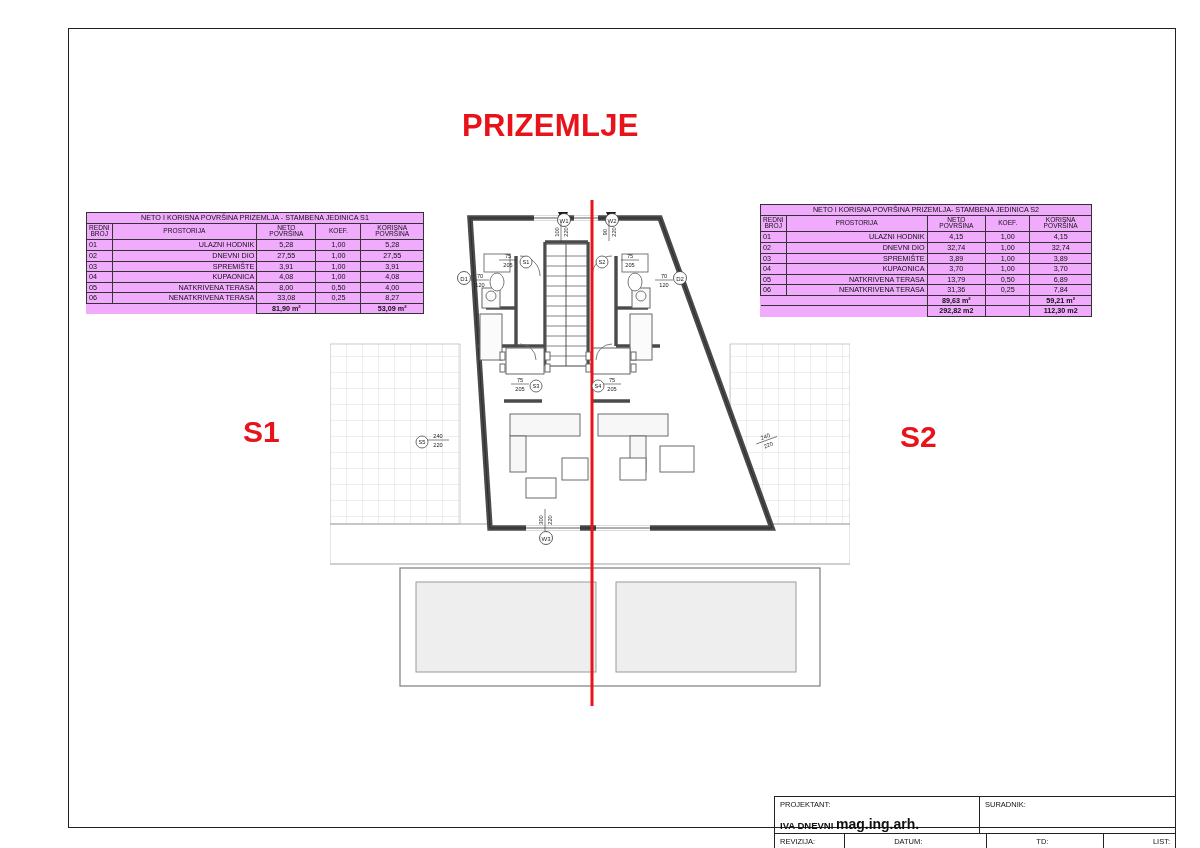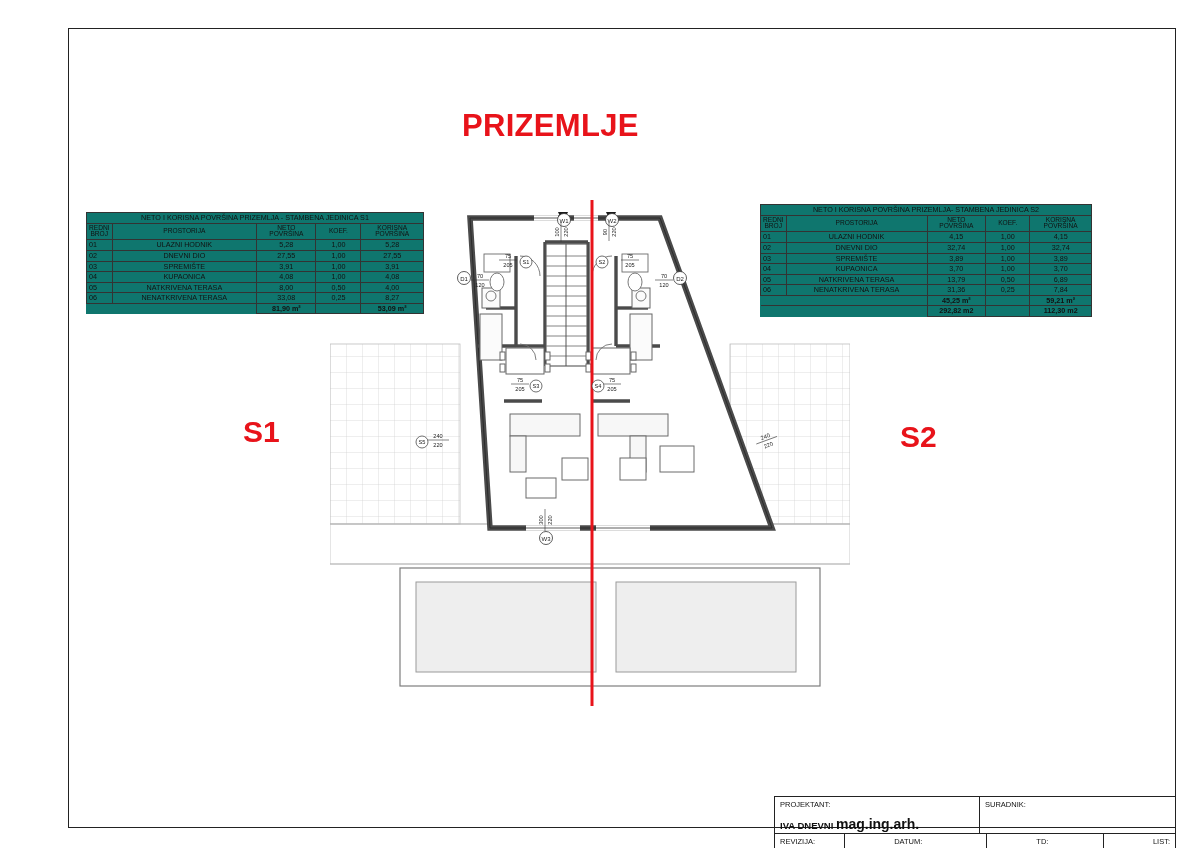--- a/index.html
+++ b/index.html
@@ -38,42 +38,42 @@
     font-size:30px;
   }
   #unit-s1{left:243px;top:415px;}
   #unit-s2{left:900px;top:420px;}
 
   
   table.area{
     border-collapse:collapse;
     font-size:7.2px;
     line-height:1.05;
-    background:#0f766e;
+    background:#f0abfc;
   }
   table.area td,table.area th{
     border:0.7px solid #333;
     padding:1px 2px;
     font-weight:normal;
     white-space:nowrap;
   }
   table.area .cap{
     text-align:center;
     font-size:7.2px;
     border-bottom:0.7px solid #333;
   }
   table.area .hdr td{
     text-align:center;
     font-size:6.6px;
     line-height:1.05;
     vertical-align:middle;
   }
   table.area td.num{text-align:center;}
   table.area td.idx{text-align:left;width:16px;}
-  table.area td.room{text-align:center;}
+  table.area td.room{text-align:right;}
   table.area tr.total td{font-weight:bold;text-align:center;}
   table.area tr.total td.blank{border-left:none;border-bottom:none;}
 
   #table-s1{position:absolute;left:86px;top:212px;width:338px;}
   #table-s2{position:absolute;left:760px;top:204px;width:332px;}
   #table-s1 td.room{width:150px;}
   #table-s2 td.room{width:148px;}
   #table-s1 td.c-neto,#table-s2 td.c-neto{width:58px;}
   #table-s1 td.c-koef,#table-s2 td.c-koef{width:44px;}
   #table-s1 td.c-kor,#table-s2 td.c-kor{width:62px;}
@@ -229,21 +229,21 @@
   </tr>
   <tr>
     <td class="idx">06</td>
     <td class="room">NENATKRIVENA TERASA</td>
     <td class="num c-neto">31,36</td>
     <td class="num c-koef">0,25</td>
     <td class="num c-kor">7,84</td>
   </tr>
   <tr class="total">
     <td class="blank" colspan="2"></td>
-    <td>45,25 m²</td>
+    <td>89,63 m²</td>
     <td></td>
     <td>59,21 m²</td>
   </tr>
   <tr class="total">
     <td class="blank" colspan="2"></td>
     <td>292,82 m2</td>
     <td></td>
     <td>112,30 m2</td>
   </tr>
 </tbody>

